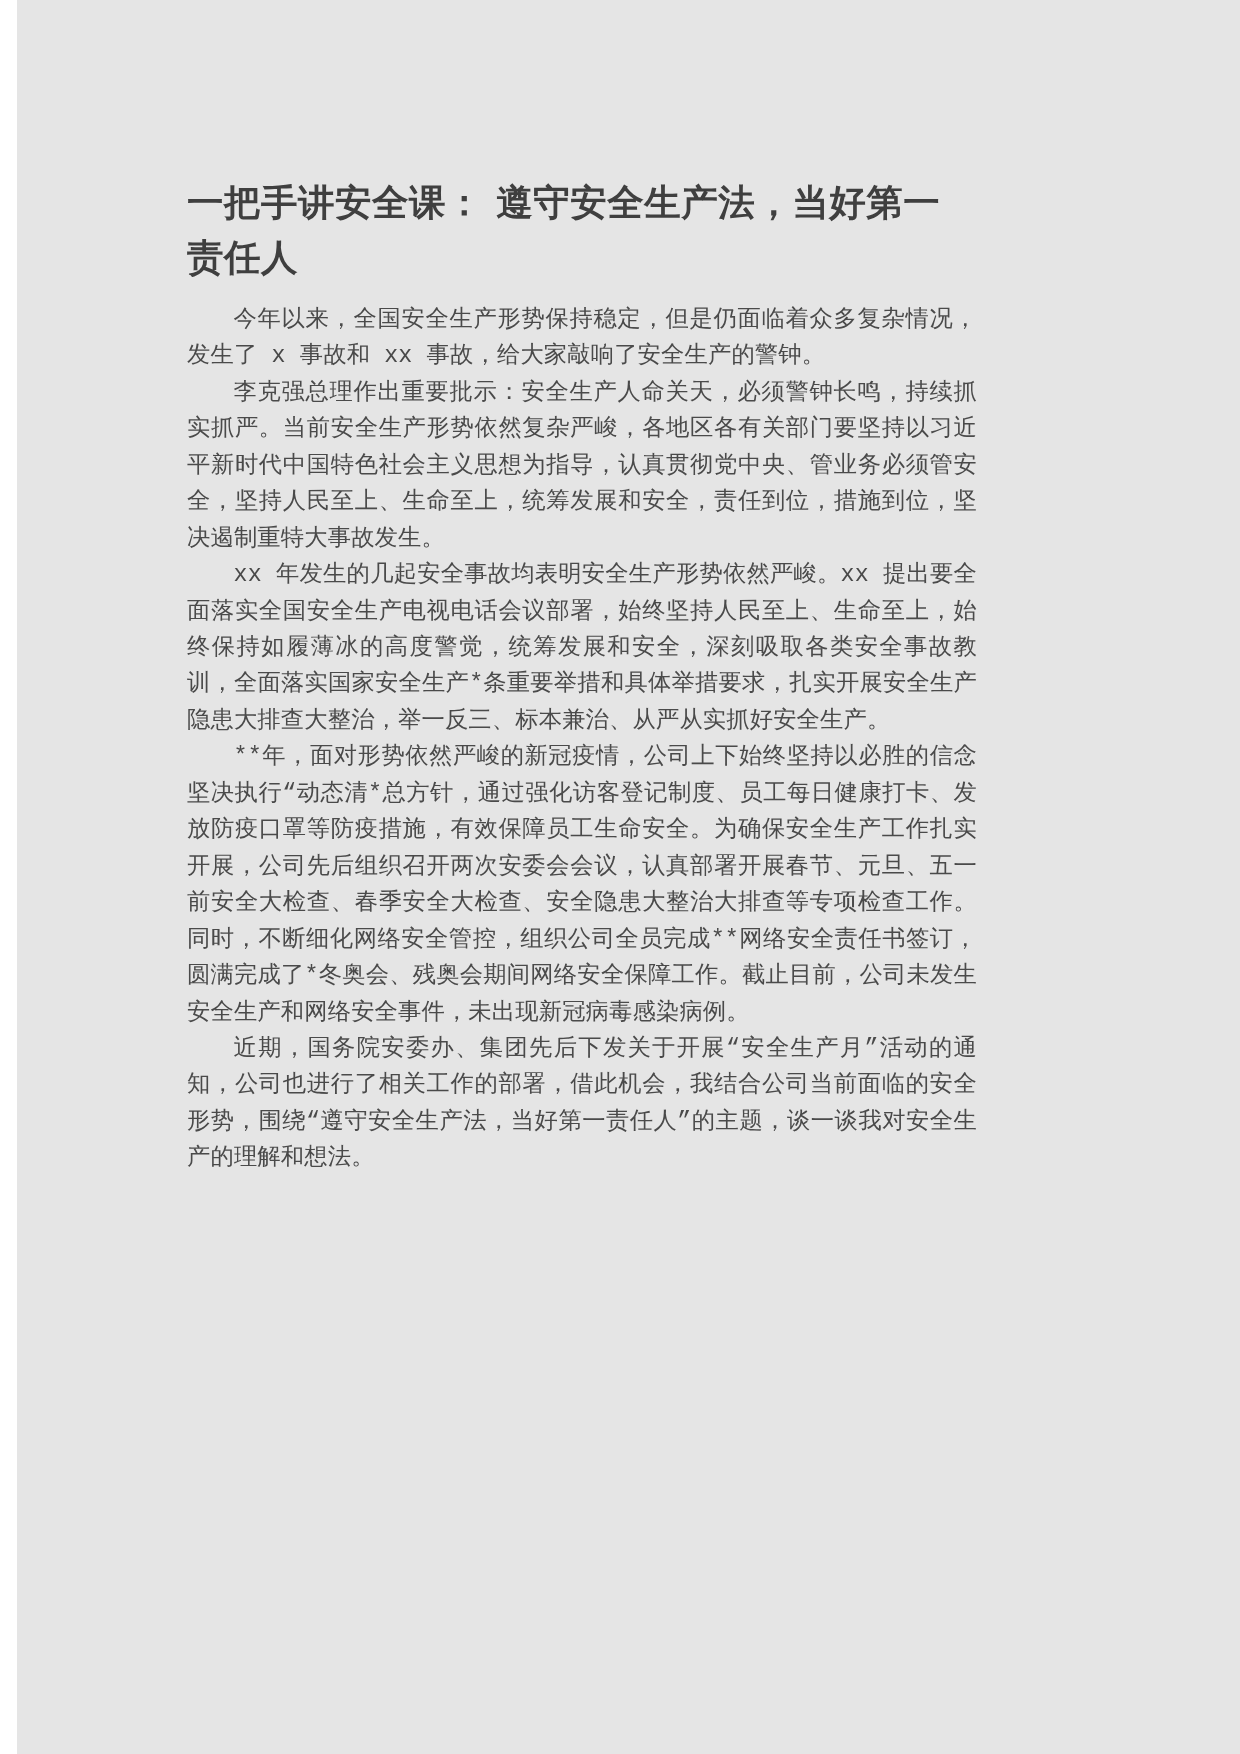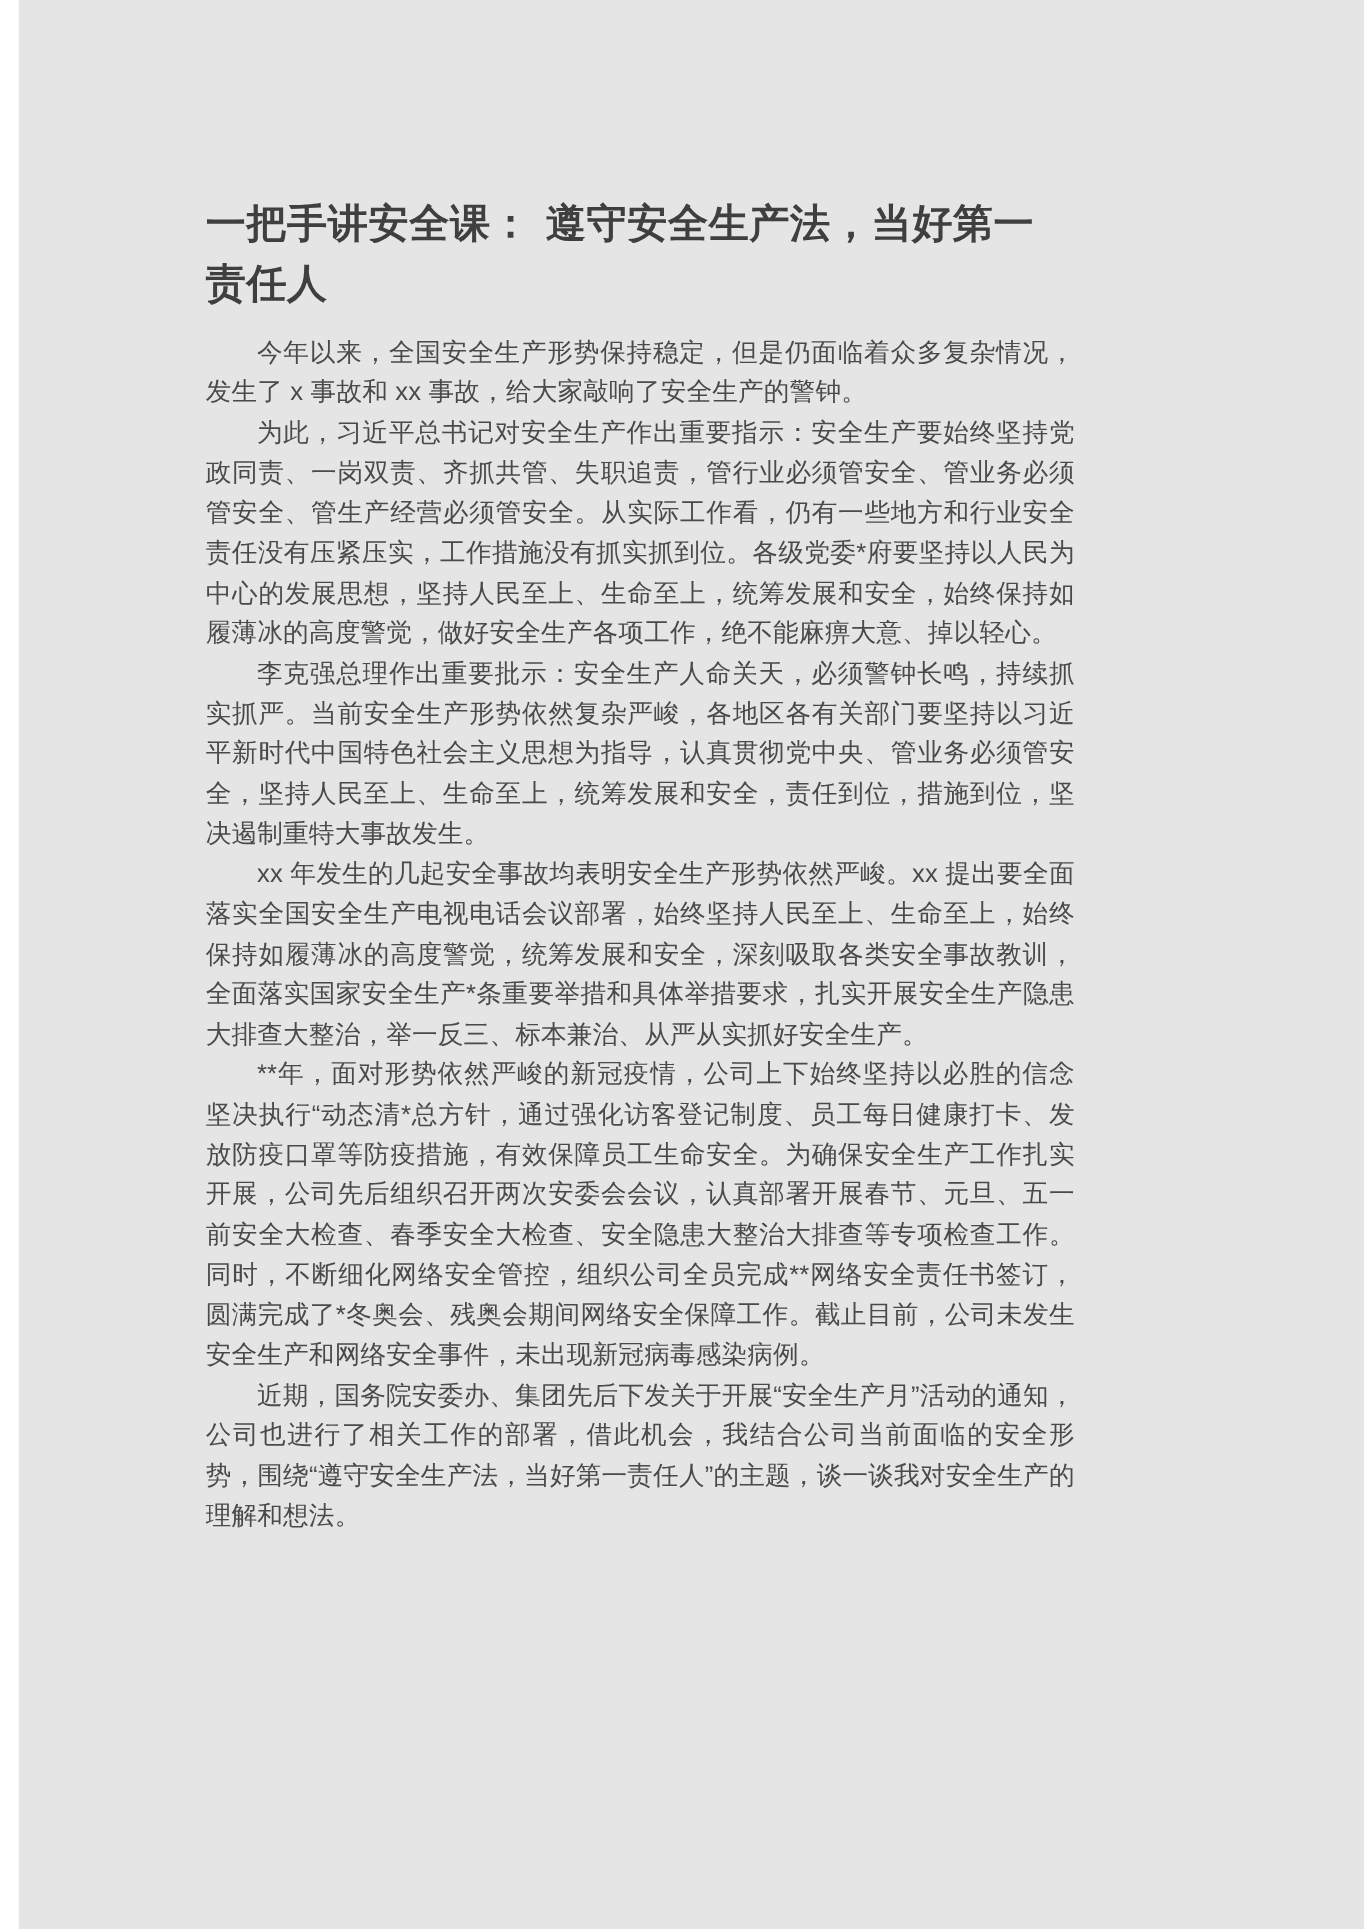--- a/index.html
+++ b/index.html
@@ -31,21 +31,21 @@
     color: #3f3f3f;
     letter-spacing: 0.5px;
     margin: 0 0 16px 0;
     text-align: left;
     width: 790px;
   }
   .body-copy {
     width: 790px;
   }
   .para {
-    font-family: Liberation Sans, sans-serif;
+    font-family: Liberation Mono, monospace;
     font-size: 23.3px;
     line-height: 1.565;
     color: #4a4a4a;
     text-align: justify;
     text-justify: inter-ideograph;
     text-indent: 2em;
     margin: 0;
     letter-spacing: 0.15px;
     word-break: break-all;
   }
@@ -55,20 +55,19 @@
 </style>
 </head>
 <body>
 
 <div class="page">
 
   <h1 class="doc-title">一把手讲安全课： 遵守安全生产法，当好第一责任人</h1>
 
   <div class="body-copy">
     <p class="para">今年以来，全国安全生产形势保持稳定，但是仍面临着众多复杂情况，发生了 x 事故和 xx 事故，给大家敲响了安全生产的警钟。</p>
-    <p class="para">为此，习近平总书记对安全生产作出重要指示：安全生产要始终坚持党政同责、一岗双责、齐抓共管、失职追责，管行业必须管安全、管业务必须管安全、管生产经营必须管安全。从实际工作看，仍有一些地方和行业安全责任没有压紧压实，工作措施没有抓实抓到位。各级党委*府要坚持以人民为中心的发展思想，坚持人民至上、生命至上，统筹发展和安全，始终保持如履薄冰的高度警觉，做好安全生产各项工作，绝不能麻痹大意、掉以轻心。</p>
     <p class="para">李克强总理作出重要批示：安全生产人命关天，必须警钟长鸣，持续抓实抓严。当前安全生产形势依然复杂严峻，各地区各有关部门要坚持以习近平新时代中国特色社会主义思想为指导，认真贯彻党中央、管业务必须管安全，坚持人民至上、生命至上，统筹发展和安全，责任到位，措施到位，坚决遏制重特大事故发生。</p>
     <p class="para">xx 年发生的几起安全事故均表明安全生产形势依然严峻。xx 提出要全面落实全国安全生产电视电话会议部署，始终坚持人民至上、生命至上，始终保持如履薄冰的高度警觉，统筹发展和安全，深刻吸取各类安全事故教训，全面落实国家安全生产*条重要举措和具体举措要求，扎实开展安全生产隐患大排查大整治，举一反三、标本兼治、从严从实抓好安全生产。</p>
     <p class="para">**年，面对形势依然严峻的新冠疫情，公司上下始终坚持以必胜的信念坚决执行“动态清*总方针，通过强化访客登记制度、员工每日健康打卡、发放防疫口罩等防疫措施，有效保障员工生命安全。为确保安全生产工作扎实开展，公司先后组织召开两次安委会会议，认真部署开展春节、元旦、五一前安全大检查、春季安全大检查、安全隐患大整治大排查等专项检查工作。同时，不断细化网络安全管控，组织公司全员完成**网络安全责任书签订，圆满完成了*冬奥会、残奥会期间网络安全保障工作。截止目前，公司未发生安全生产和网络安全事件，未出现新冠病毒感染病例。</p>
     <p class="para">近期，国务院安委办、集团先后下发关于开展“安全生产月”活动的通知，公司也进行了相关工作的部署，借此机会，我结合公司当前面临的安全形势，围绕“遵守安全生产法，当好第一责任人”的主题，谈一谈我对安全生产的理解和想法。</p>
   </div>
 
 </div>
 
 </body></html>

